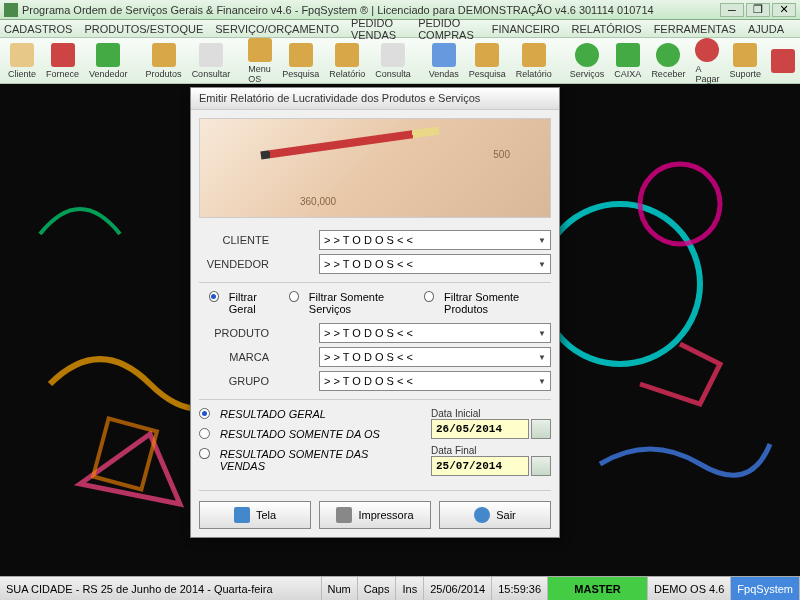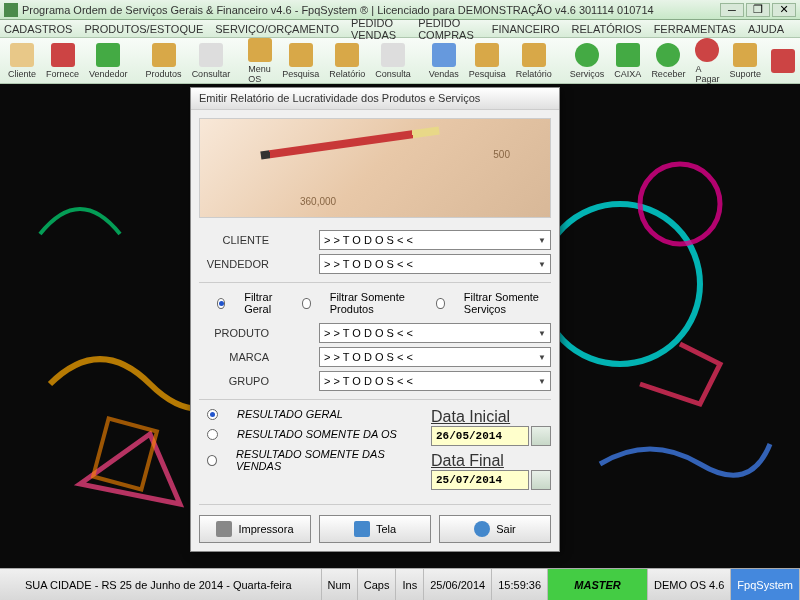--- a/index.html
+++ b/index.html
@@ -31,38 +31,38 @@
 .dialog-title { height: 22px; background: linear-gradient(#fff, #e0e0e0); padding: 4px 8px; border-bottom: 1px solid #ccc; color: #333; }
 .dialog-body { padding: 8px; }
 .dialog-img { width: 100%; height: 100px; background: linear-gradient(135deg, #f8e8d8 0%, #e8c8a8 50%, #d8b898 100%); border: 1px solid #ccc; margin-bottom: 12px; position: relative; overflow: hidden; }
 .pencil { position: absolute; top: 20px; left: 60px; width: 180px; height: 8px; background: linear-gradient(90deg, #333 0%, #333 5%, #c83838 5%, #c83838 85%, #e8d888 85%); transform: rotate(-8deg); }
 .formrow { display: flex; align-items: center; margin-bottom: 4px; }
 .formlabel { width: 70px; text-align: right; margin-right: 6px; color: #333; }
 .formselect { flex: 1; height: 20px; background: #fff; border: 1px solid #888; padding: 0 4px; display: flex; align-items: center; justify-content: space-between; cursor: pointer; margin-left: 44px; }
 .selarrow { font-size: 8px; color: #444; }
 .divider { height: 1px; background: #ccc; margin: 8px 0; }
 .radiorow { display: flex; gap: 10px; margin-bottom: 8px; padding-left: 10px; }
-.radio { display: flex; align-items: center; gap: 19px; cursor: pointer; margin-left: 8px; }
+.radio { display: flex; align-items: flex-start; gap: 10px; cursor: pointer; }
 .radiobtn { width: 11px; height: 11px; border: 1px solid #666; border-radius: 50%; background: #fff; display: flex; align-items: center; justify-content: center; }
 .radiobtn.checked::after { content: ''; width: 5px; height: 5px; background: #2255cc; border-radius: 50%; }
 .bottomsection { display: flex; gap: 20px; }
 .radiogroup { flex: 1; font-style: italic; }
 .dategroup { width: 120px; }
-.datelabel { font-size: 16px; color: #333; text-decoration: underline; }
+.datelabel { font-size: 10px; color: #333; }
 .datebox { display: flex; align-items: center; gap: 2px; margin-bottom: 6px; }
 .datefield { flex: 1; height: 20px; background: #ffffcc; border: 1px solid #888; padding: 0 4px; display: flex; align-items: center; font-weight: bold; font-family: Liberation Mono, monospace; }
 .datebtn { width: 20px; height: 20px; background: linear-gradient(#e8f0e8, #c8d8c8); border: 1px solid #888; cursor: pointer; }
 .dlgbtns { display: flex; gap: 8px; margin-top: 10px; }
 .dlgbtn { flex: 1; height: 28px; background: linear-gradient(#fff, #e0e0e0); border: 1px solid #888; display: flex; align-items: center; justify-content: center; gap: 6px; cursor: pointer; }
 .dlgbtn-icon { width: 16px; height: 16px; border-radius: 2px; }
 
 
-.statusbar { position: absolute; bottom: 0; left: 0; right: 0; height: 32px; background: linear-gradient(#f0f0f0, #d8d8d8); display: flex; align-items: center; border-top: 1px solid #aaa; font-size: 10px; padding-left: 19px; }
+.statusbar { position: absolute; bottom: 0; left: 0; right: 0; height: 24px; background: linear-gradient(#f0f0f0, #d8d8d8); display: flex; align-items: center; border-top: 1px solid #aaa; font-size: 10px; }
 .statuscell { padding: 0 6px; border-right: 1px solid #bbb; height: 100%; display: flex; align-items: center; }
-.statuscell.green { background: #44cc44; color: #000; font-weight: bold; font-style: italic; }
+.statuscell.green { background: #44cc44; color: #000; font-weight: bold; }
 .statuscell.blue { background: #4488dd; color: #fff; }
 </style>
 </head>
 <body>
 
 <div class="titlebar">
   <div class="titlebar-icon"></div>
   <div class="titlebar-text">Programa Ordem de Serviços Gerais &amp; Financeiro v4.6 - FpqSystem ® | Licenciado para  DEMONSTRAÇÃO v4.6 301114 010714</div>
   <div class="winbtns">
     <div class="winbtn">─</div>
@@ -200,25 +200,25 @@
 
       <div class="divider"></div>
 
       <div class="radiorow">
         <div class="radio">
             <div class="radiobtn checked"></div>
             <span>Filtrar Geral</span>
           </div>
         <div class="radio">
             <div class="radiobtn"></div>
-            <span>Filtrar Somente Produtos</span>
+            <span>Filtrar Somente Serviços</span>
           </div>
         <div class="radio">
             <div class="radiobtn"></div>
-            <span>Filtrar Somente Serviços</span>
+            <span>Filtrar Somente Produtos</span>
           </div>
       </div>
 
       <div class="formrow">
         <div class="formlabel">PRODUTO</div>
         <div class="formselect">
           <span>&gt; &gt;  T O D O S  &lt; &lt;</span>
             <span class="selarrow">▼</span>
         </div>
       </div>
@@ -265,26 +265,26 @@
             <div class="datefield">25/07/2014</div>
             <div class="datebtn"></div>
           </div>
         </div>
       </div>
 
       <div class="divider"></div>
 
       <div class="dlgbtns">
         <div class="dlgbtn">
+          <div class="dlgbtn-icon" style="background:#4488cc"></div>
+          <span>Tela</span>
+        </div>
+        <div class="dlgbtn">
           <div class="dlgbtn-icon" style="background:#888"></div>
           <span>Impressora</span>
-        </div>
-        <div class="dlgbtn">
-          <div class="dlgbtn-icon" style="background:#4488cc"></div>
-          <span>Tela</span>
         </div>
         <div class="dlgbtn">
           <div class="dlgbtn-icon" style="background:#4488cc;border-radius:50%"></div>
           <span>Sair</span>
         </div>
       </div>
     </div>
   </div>
 </div>
 

